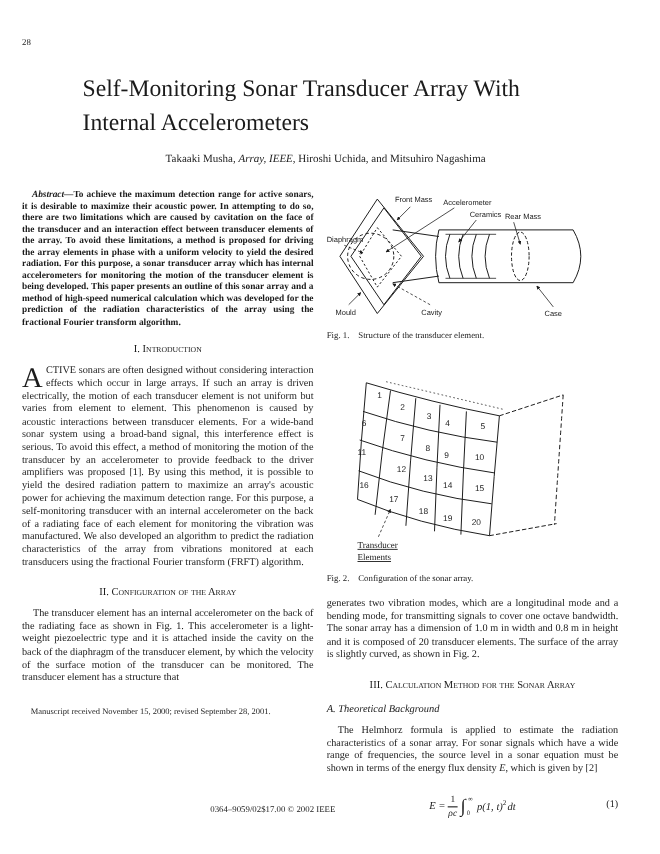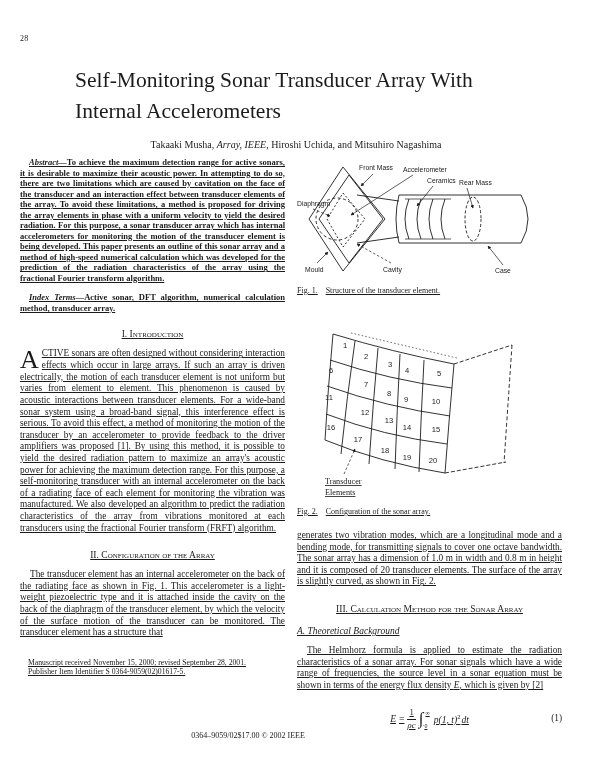--- a/index.html
+++ b/index.html
@@ -9,21 +9,21 @@
     -webkit-font-smoothing:antialiased;
   }
   .page{padding:34px 28px 0 20px;}
   .running-head{display:flex;justify-content:space-between;font-size:8px;letter-spacing:.2px;}
   .paper-title{
     text-align:left;font-size:21.5px;line-height:1.42;font-weight:400;
     max-width:442px;margin:22px auto 0 auto;
   }
   .byline{text-align:center;font-size:10px;margin-top:13px;}
   .byline i{font-style:italic;}
-  .columns{display:flex;gap:12px;margin-top:7px;text-decoration:underline;}
+  .columns{display:flex;gap:12px;margin-top:21px;}
   .col{width:265px;font-size:9.3px;line-height:1.25;text-align:justify;}
   p{margin:0;}
   .abstract,.index-terms{
     font-weight:bold;font-size:8.5px;line-height:1.24;text-indent:9px;
   }
   .abstract .ab-label,.index-terms .ix-label{font-style:italic;}
   .index-terms{margin-top:9px;}
   .sec-heading{
     text-align:center;font-variant:small-caps;font-size:9.6px;font-weight:400;
     margin:15px 0 8px 0;text-indent:0;
@@ -76,33 +76,31 @@
 
   <h1 class="paper-title">Self-Monitoring Sonar Transducer Array With Internal Accelerometers</h1>
 
   <div class="byline"><span>Takaaki Musha, </span><i>Array, IEEE</i><span>, Hiroshi Uchida, and Mitsuhiro Nagashima</span></div>
 
   <div class="columns">
 
     <div class="col">
       <p class="abstract"><span class="ab-label">Abstract—</span><span>To achieve the maximum detection range for active sonars, it is desirable to maximize their acoustic power. In attempting to do so, there are two limitations which are caused by cavitation on the face of the transducer and an interaction effect between transducer elements of the array. To avoid these limitations, a method is proposed for driving the array elements in phase with a uniform velocity to yield the desired radiation. For this purpose, a sonar transducer array which has internal accelerometers for monitoring the motion of the transducer element is being developed. This paper presents an outline of this sonar array and a method of high-speed numerical calculation which was developed for the prediction of the radiation characteristics of the array using the fractional Fourier transform algorithm.</span></p>
 
-      <p class="index-terms"><span class="ix-label">Index Terms—</span><span>Active sonar, DFT algorithm, numerical calculation method, transducer array.</span></p>
 
       <p class="sec-heading">I. Introduction</p>
 
       <p class="body-para no-indent"><span class="dropcap">A</span><span>CTIVE sonars are often designed without considering interaction effects which occur in large arrays. If such an array is driven electrically, the motion of each transducer element is not uniform but varies from element to element. This phenomenon is caused by acoustic interactions between transducer elements. For a wide-band sonar system using a broad-band signal, this interference effect is serious. To avoid this effect, a method of monitoring the motion of the transducer by an accelerometer to provide feedback to the driver amplifiers was proposed [1]. By using this method, it is possible to yield the desired radiation pattern to maximize an array's acoustic power for achieving the maximum detection range. For this purpose, a self-monitoring transducer with an internal accelerometer on the back of a radiating face of each element for monitoring the vibration was manufactured. We also developed an algorithm to predict the radiation characteristics of the array from vibrations monitored at each transducers using the fractional Fourier transform (FRFT) algorithm.</span></p>
 
       <p class="sec-heading">II. Configuration of the Array</p>
 
       <p class="body-para">The transducer element has an internal accelerometer on the back of the radiating face as shown in Fig. 1. This accelerometer is a light-weight piezoelectric type and it is attached inside the cavity on the back of the diaphragm of the transducer element, by which the velocity of the surface motion of the transducer can be monitored. The transducer element has a structure that</p>
 
       <div class="footnote">
         <p>Manuscript received November 15, 2000; revised September 28, 2001.</p>
-        <p>Publisher Item Identifier S 0364-9059(02)01617-5.</p>
       </div>
     </div>
 
     <div class="col">
 
       <div class="figure fig1-block">
         <svg class="fig-svg" width="265" height="120" viewBox="0 0 265 120">
           <defs>
             <marker id="arr" viewBox="0 0 6 6" refX="5.2" refY="3" markerWidth="5" markerHeight="5" orient="auto">
               <path d="M0,0 L6,3 L0,6 Z" fill="#1b1b1b"></path>

